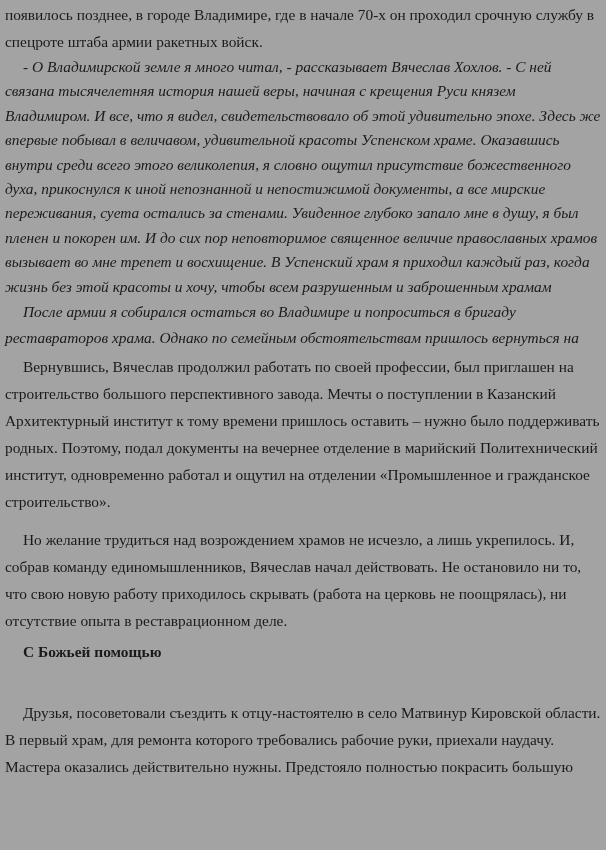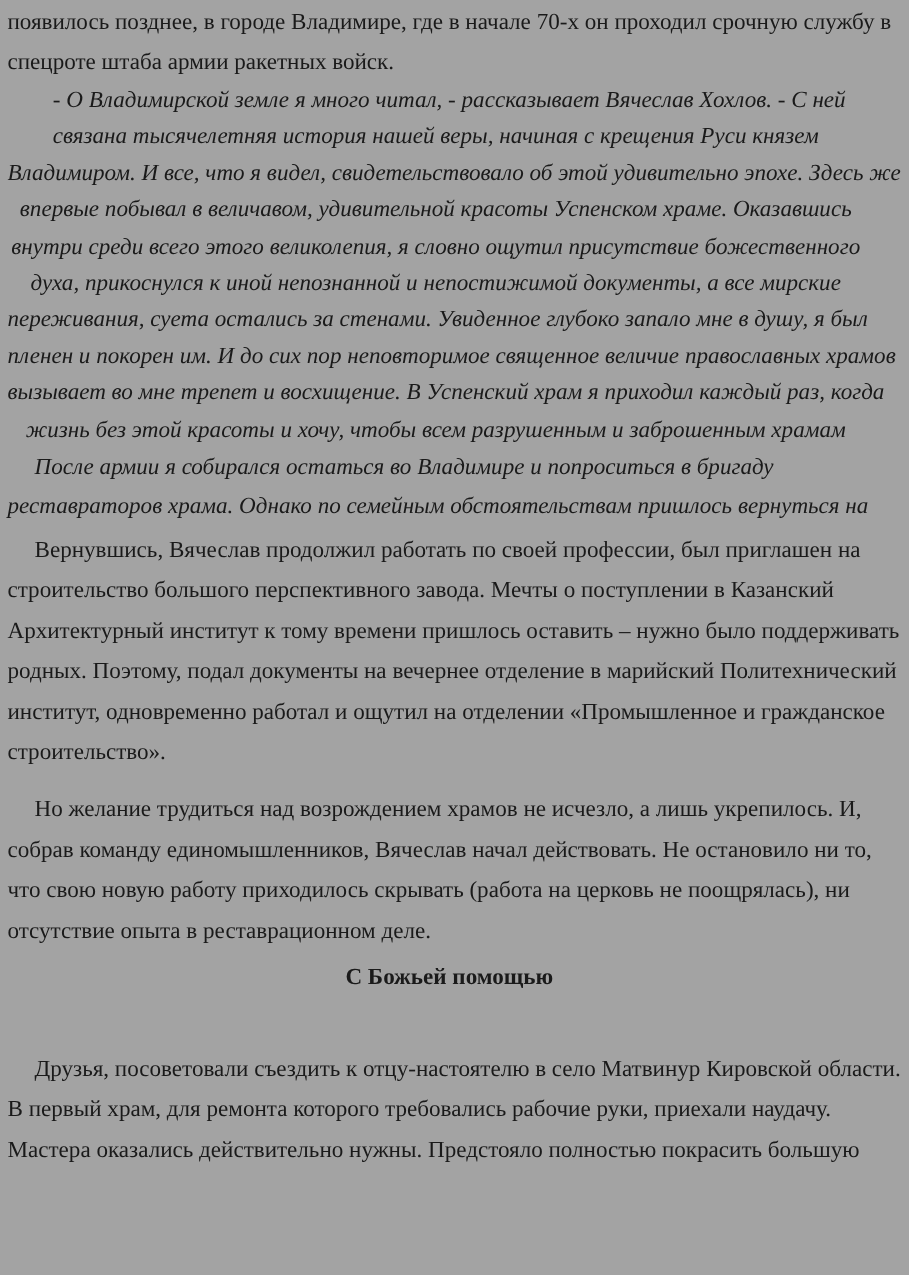--- a/index.html
+++ b/index.html
@@ -22,25 +22,25 @@
     color: #1a1a1a;
     background: #a3a3a3;
   }
   .para { margin: 0; }
   .line {
     white-space: nowrap;
     overflow: visible;
   }
   
   .p-0 .line { height: 27px;   line-height: 27px; }
-  .p-1 .line { height: 24.4px; line-height: 24.4px; text-align: center; }
+  .p-1 .line { height: 24.4px; line-height: 24.4px; }
   .p-2 .line { height: 26px;   line-height: 26px; }
   .p-3 .line { height: 27px;   line-height: 27px; }
   .p-4 .line { height: 27px;   line-height: 27px; }
-  .p-5 .line { height: 27px;   line-height: 27px; text-align: center; }
+  .p-5 .line { height: 27px;   line-height: 27px; }
   .p-6 .line { height: 27px;   line-height: 27px; }
   .p-1 { margin-top: 0; }
   .p-2 { margin-top: 0; }
   .p-3 { margin-top: 2px; }
   .p-4 { margin-top: 11px; }
   .p-5 { margin-top: 4px; }
   .p-6 { margin-top: 34px; }
   .italic { font-style: italic; }
   .normal { font-style: normal; }
   .heading { font-weight: bold; }

